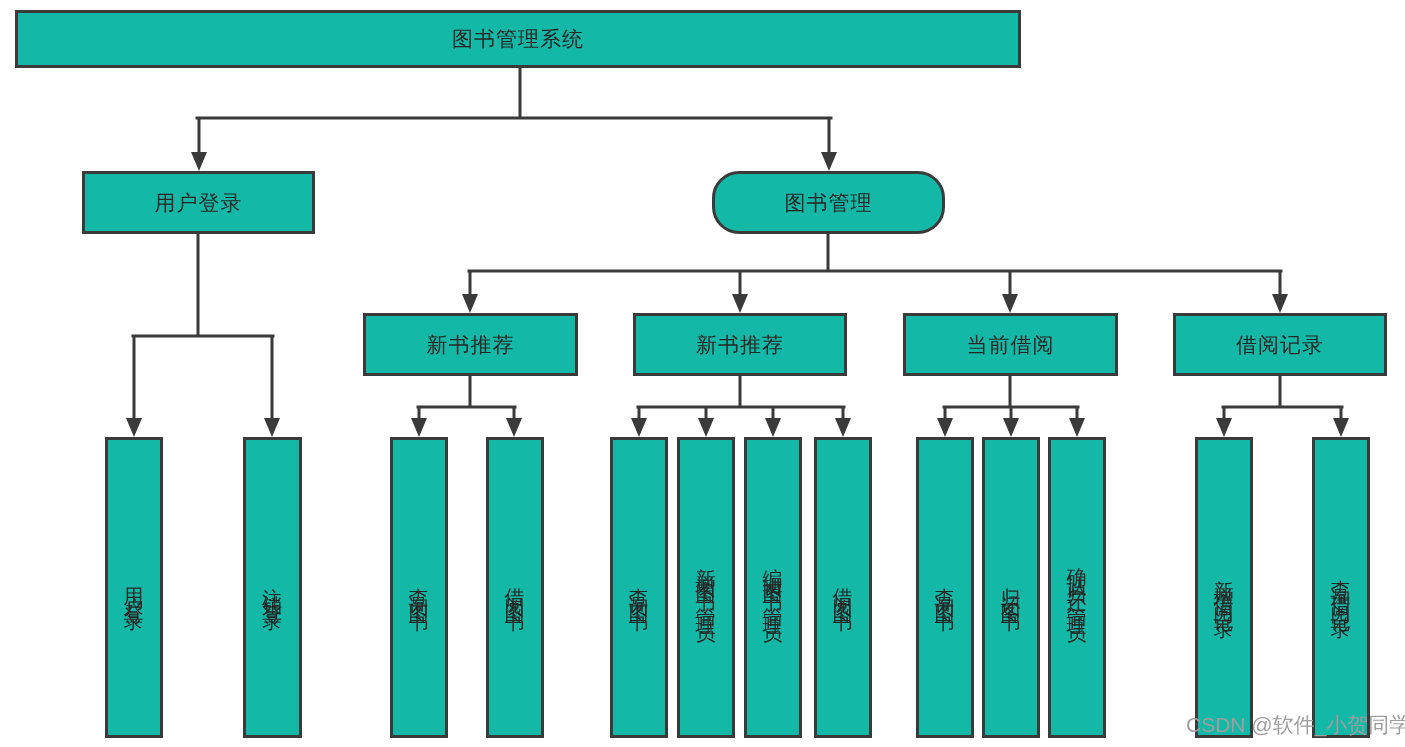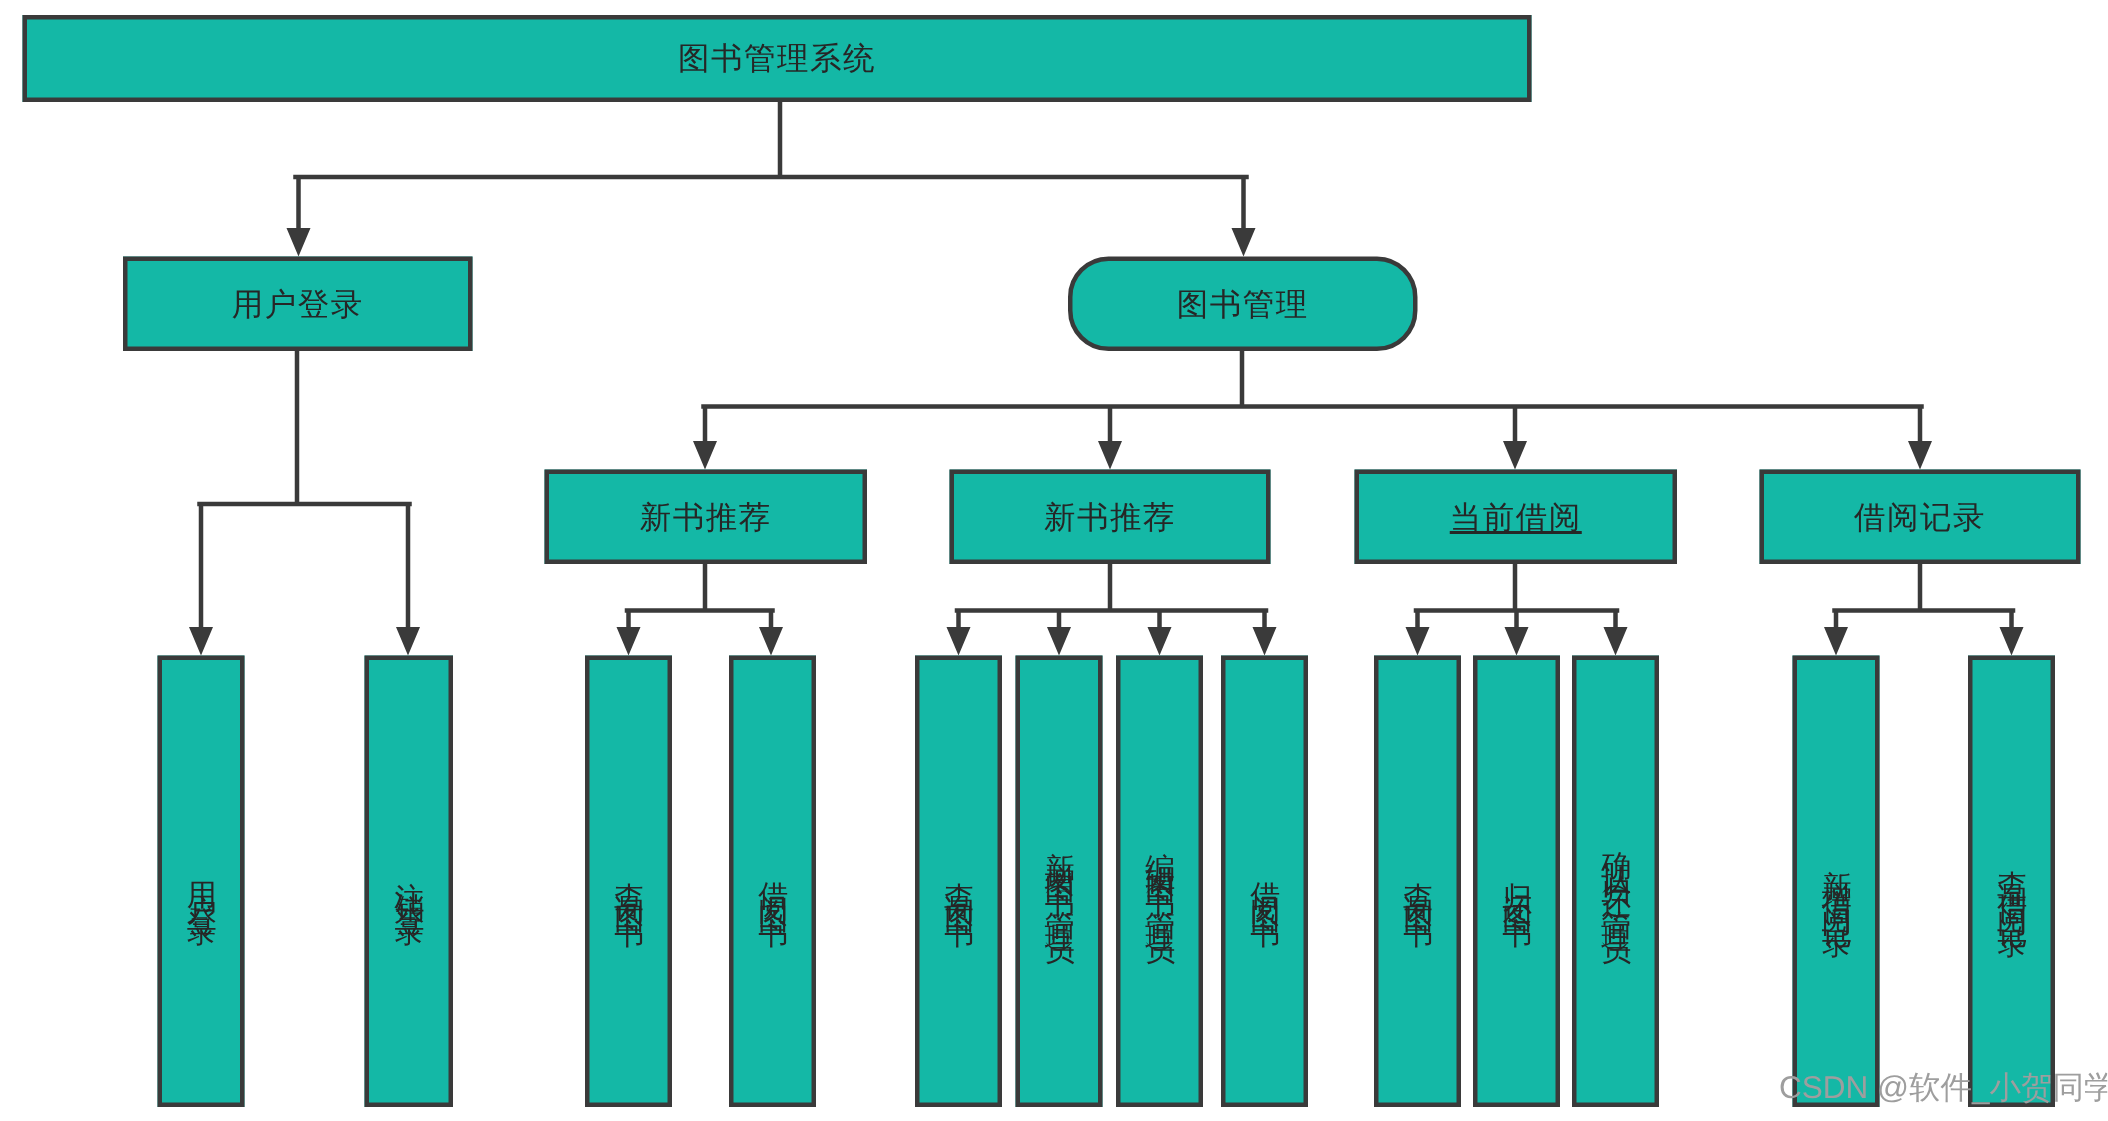--- a/index.html
+++ b/index.html
@@ -77,21 +77,21 @@
   <div class="box hbox" style="left:712px;top:171px;width:233px;height:63px;border-radius:27px;">
     <span>图书管理</span>
   </div>
 
   <div class="box hbox" style="left:363px;top:313px;width:215px;height:63px;">
     <span>新书推荐</span>
   </div>
   <div class="box hbox" style="left:633px;top:313px;width:214px;height:63px;">
     <span>新书推荐</span>
   </div>
-  <div class="box hbox" style="left:903px;top:313px;width:215px;height:63px;text-decoration:underline;">
+  <div class="box hbox" style="left:903px;top:313px;width:215px;height:63px;">
     <span>当前借阅</span>
   </div>
   <div class="box hbox" style="left:1173px;top:313px;width:214px;height:63px;">
     <span>借阅记录</span>
   </div>
 
   <div class="box vbox" style="left:105px;top:437px;width:58px;height:301px;">
     <span>用户登录</span>
   </div>
   <div class="box vbox" style="left:243px;top:437px;width:59px;height:301px;">

